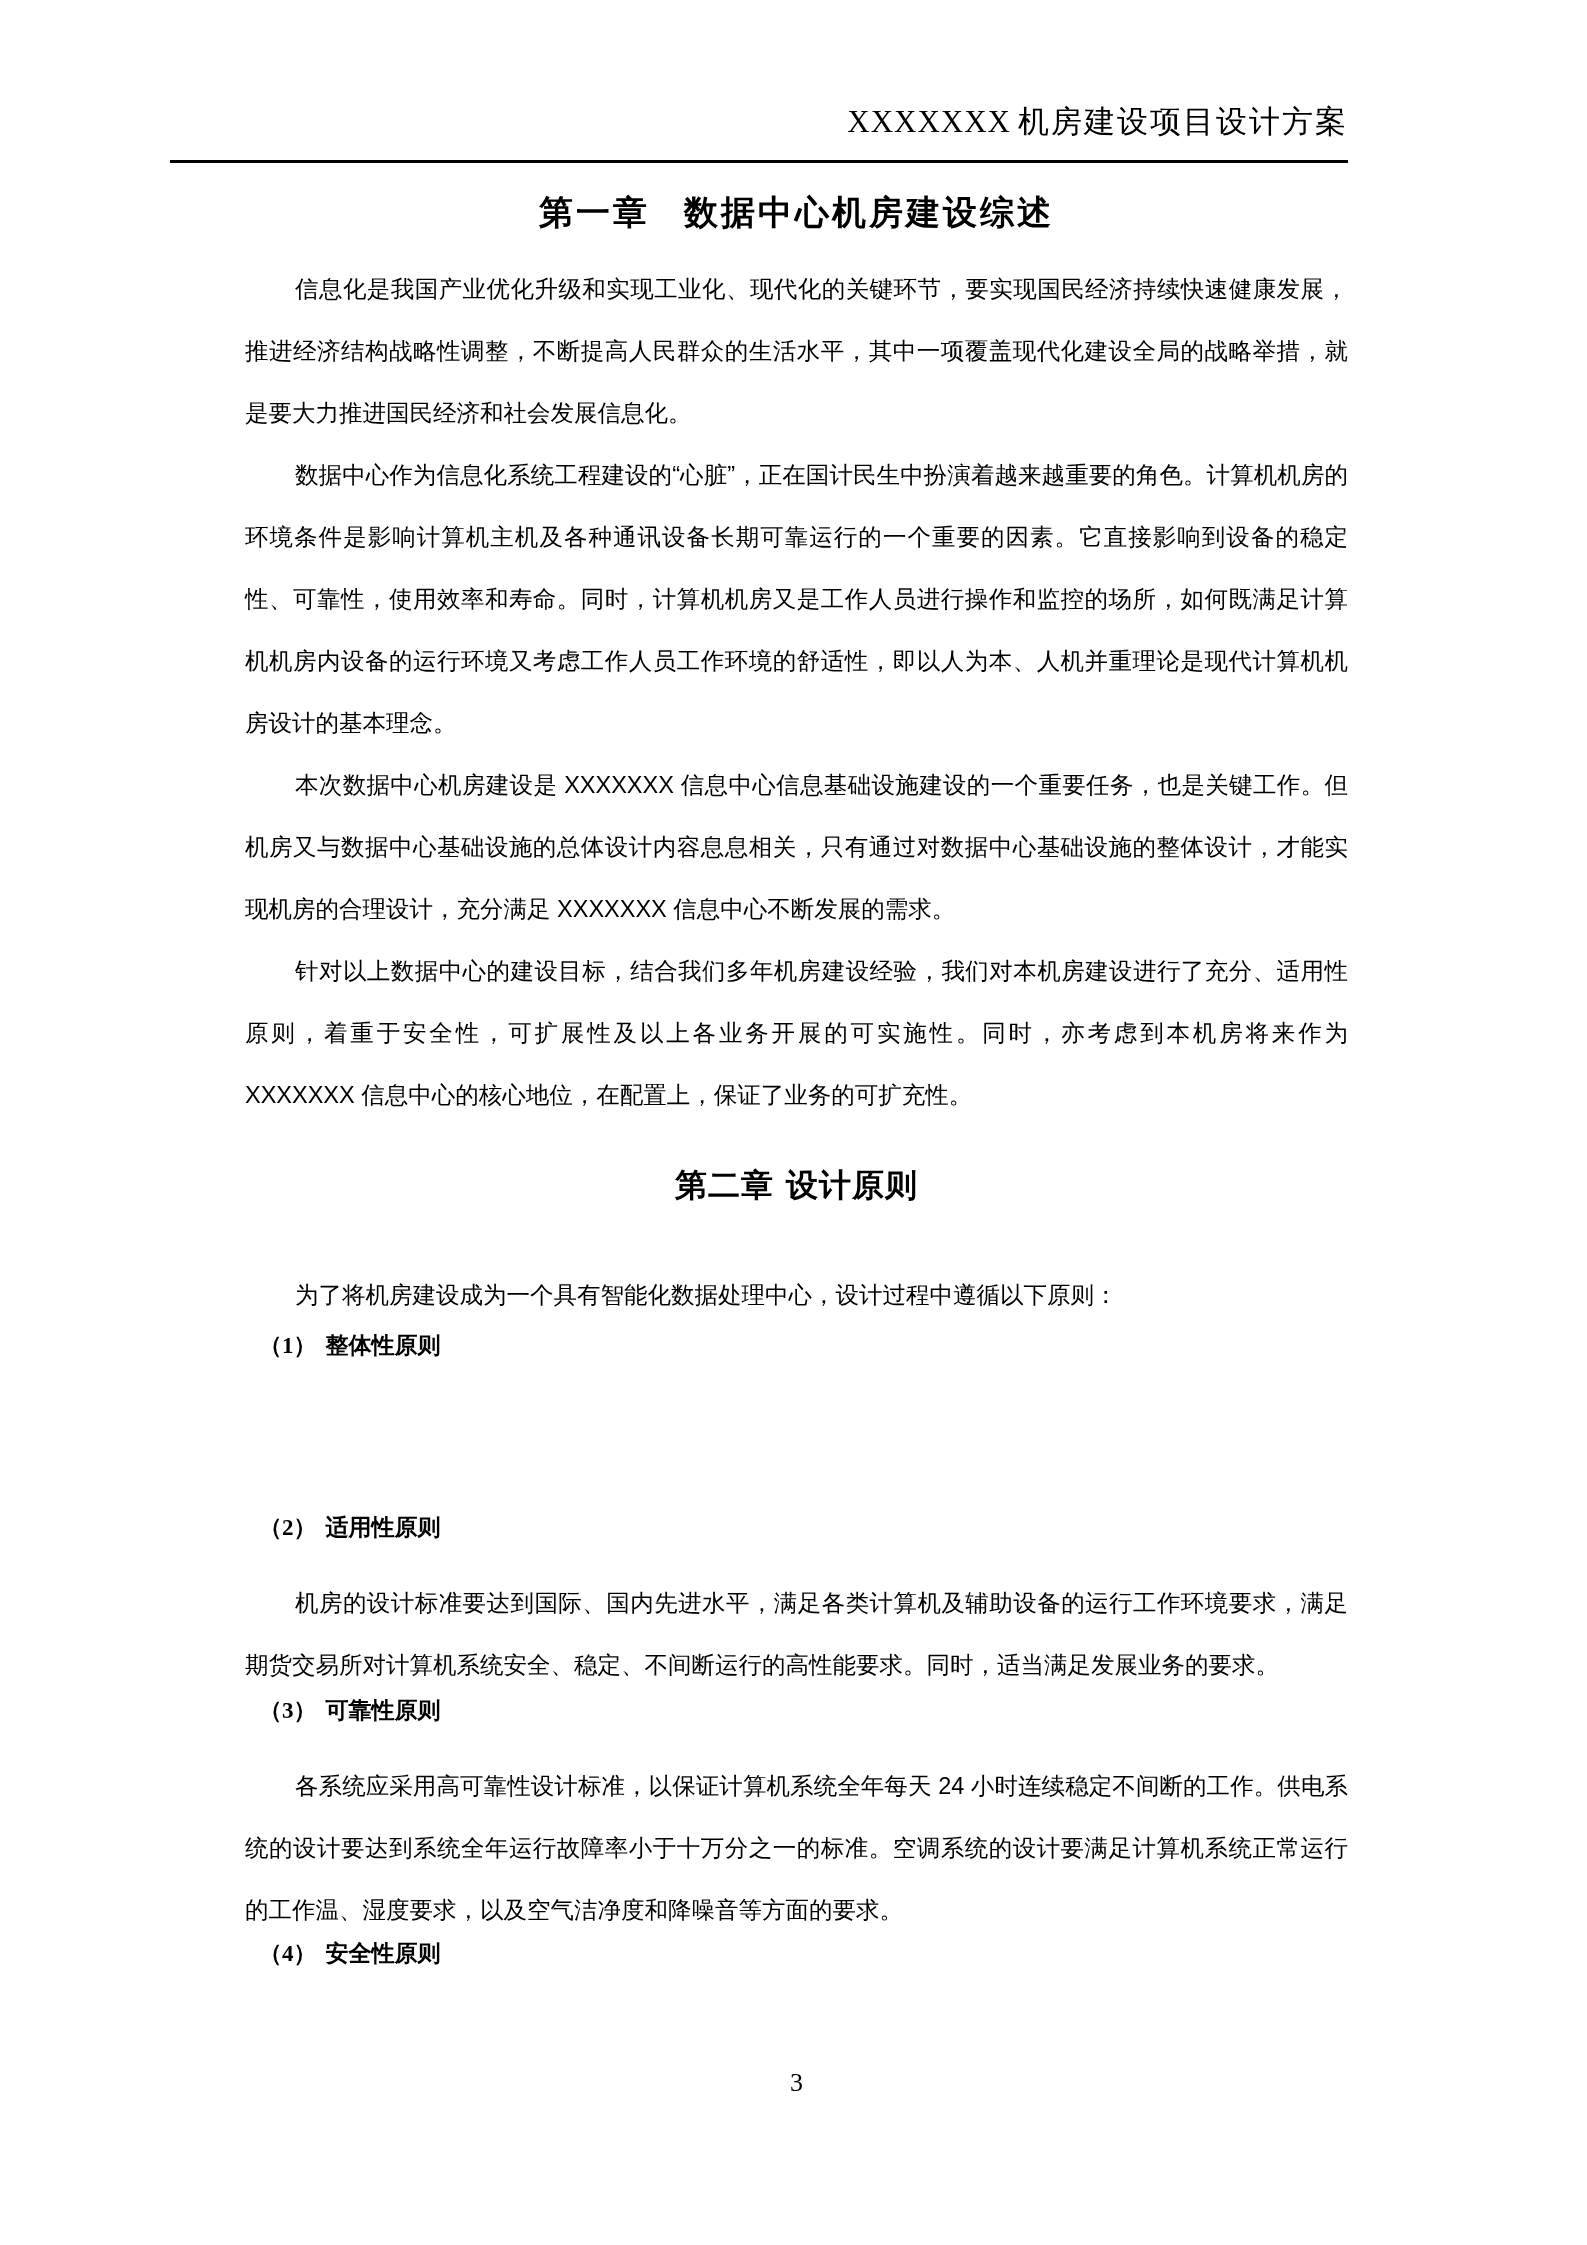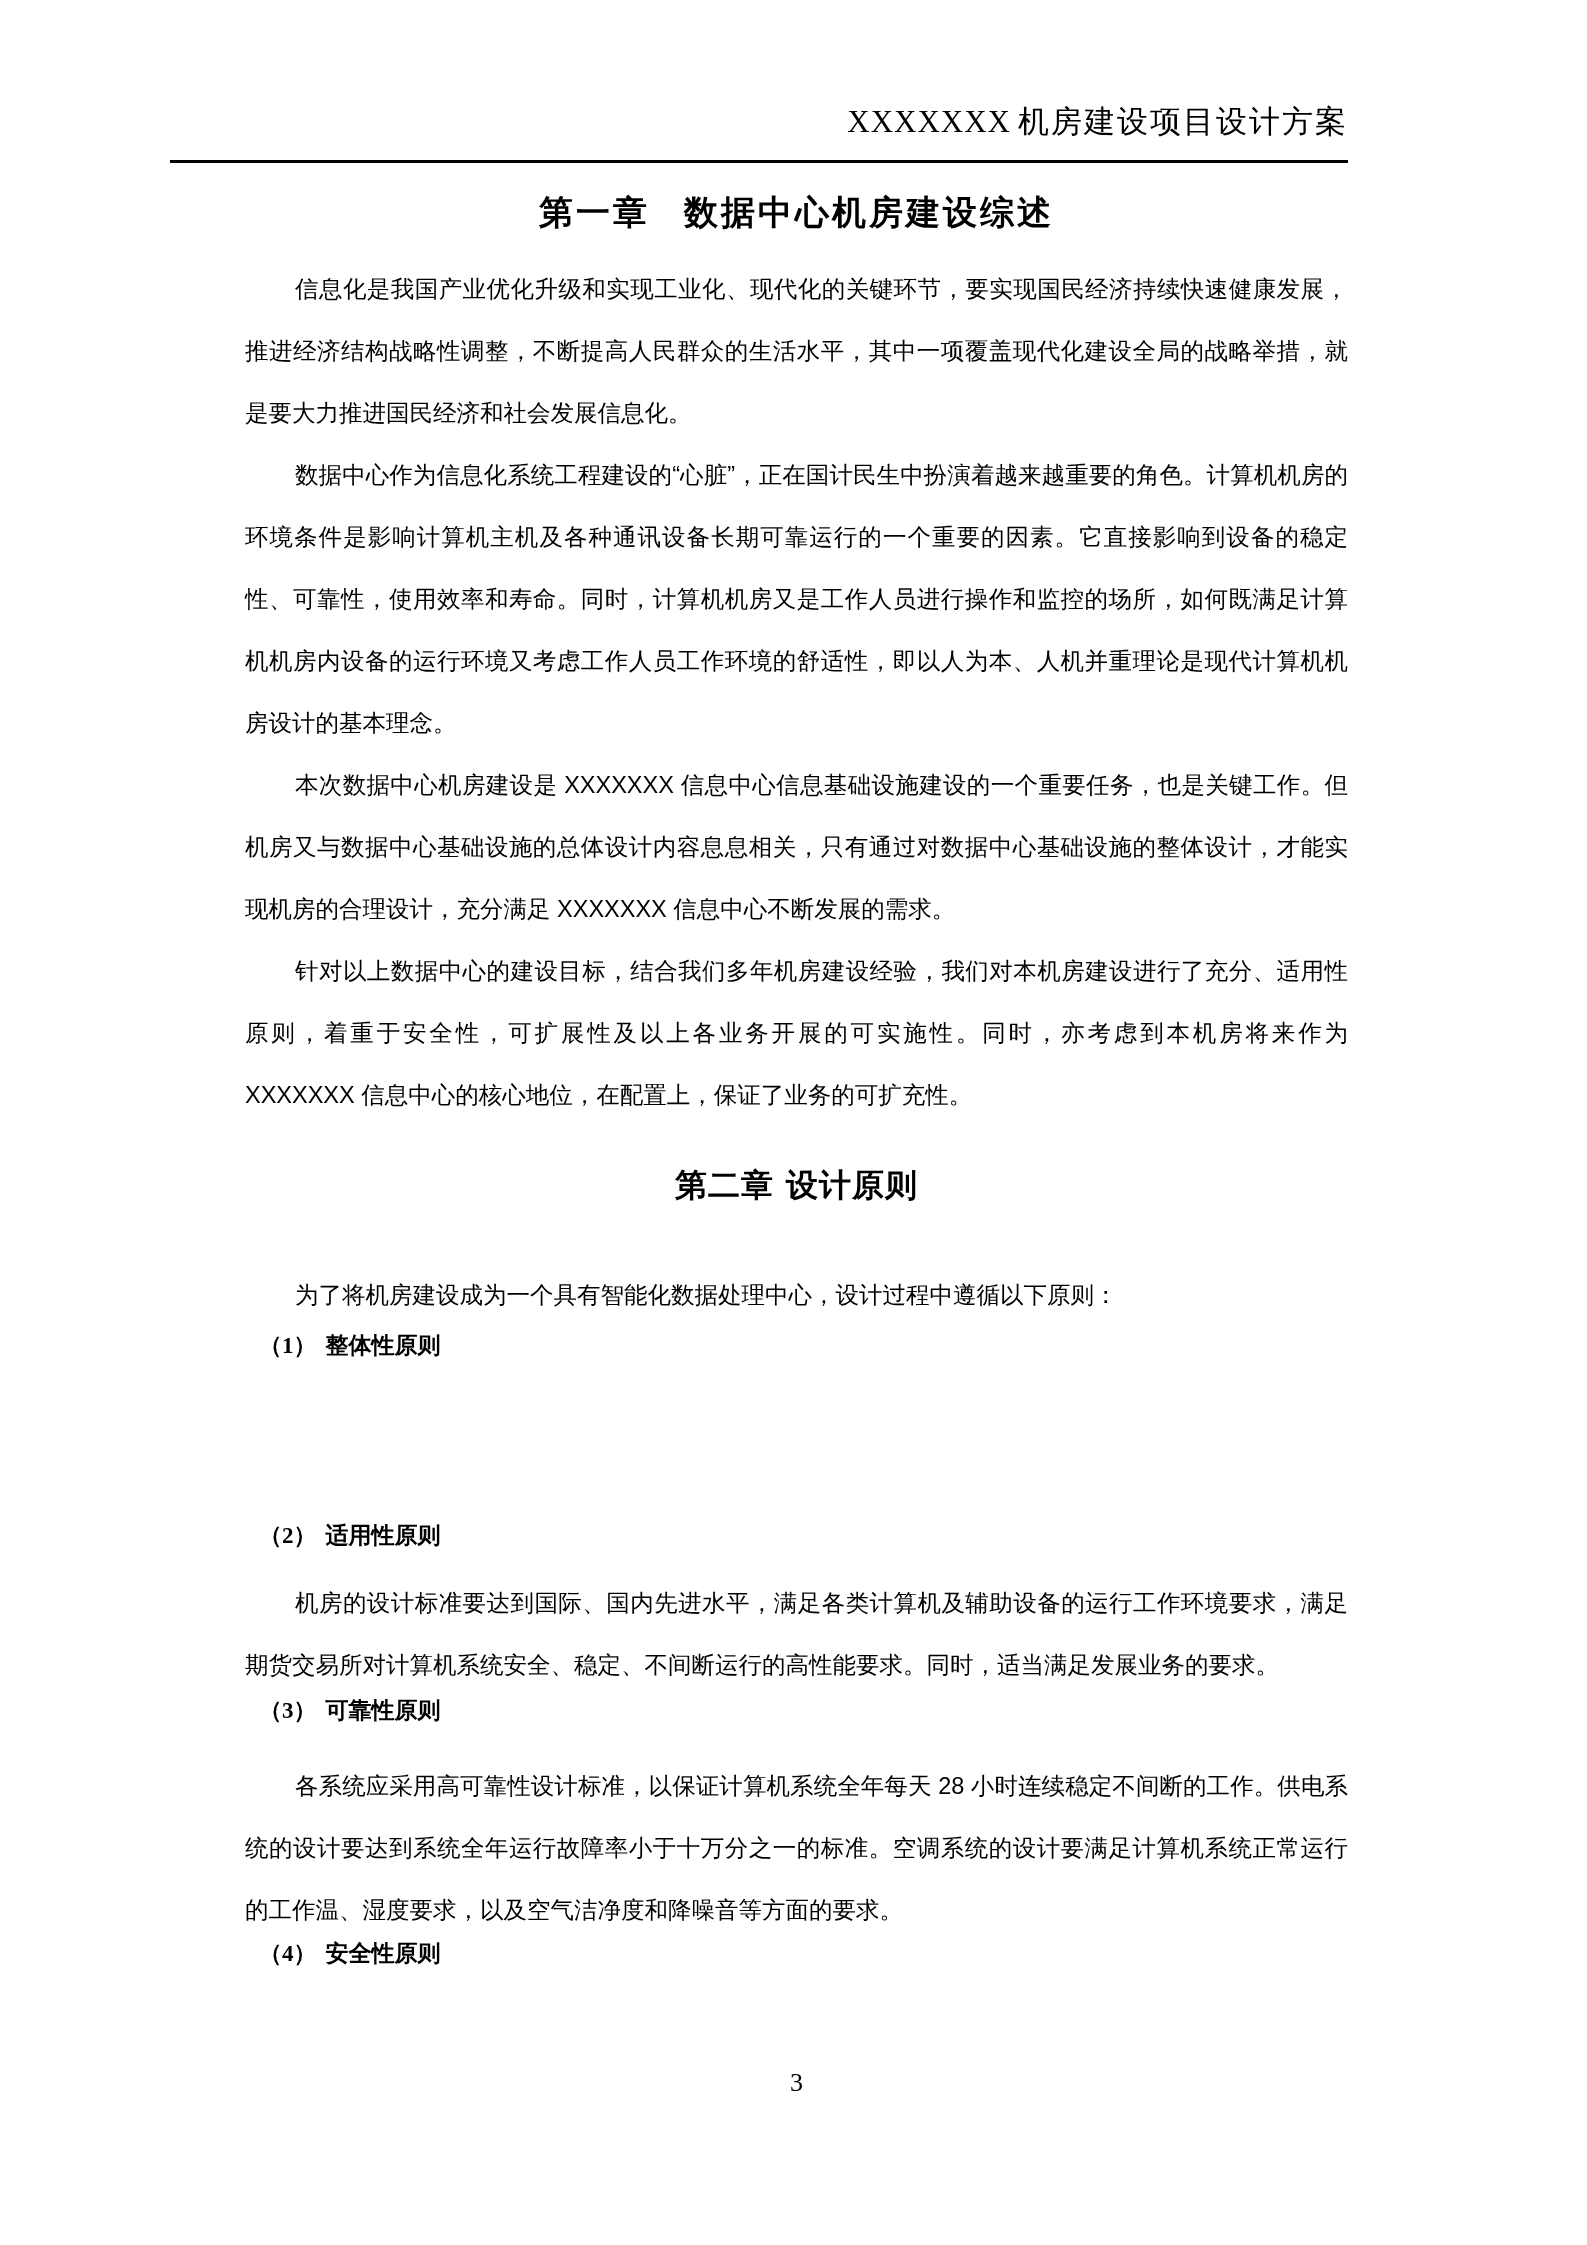--- a/index.html
+++ b/index.html
@@ -151,31 +151,31 @@
       <span>第二章</span><span class="gap"></span><span>设计原则</span>
     </div>
 
     <div class="para indent nojustify" style="top:1264px;">为了将机房建设成为一个具有智能化数据处理中心，设计过程中遵循以下原则：</div>
 
     <div class="sub-heading" style="top:1330px;">
       <span class="num">（1）</span><span class="sp"></span><span>整体性原则</span>
     </div>
 
 
-    <div class="sub-heading" style="top:1512px;margin-top:8px;">
+    <div class="sub-heading" style="top:1512px;">
       <span class="num">（2）</span><span class="sp"></span><span>适用性原则</span>
     </div>
 
     <div class="para indent" style="top:1572px;">机房的设计标准要达到国际、国内先进水平，满足各类计算机及辅助设备的运行工作环境要求，满足期货交易所对计算机系统安全、稳定、不间断运行的高性能要求。同时，适当满足发展业务的要求。</div>
 
     <div class="sub-heading" style="top:1695px;">
       <span class="num">（3）</span><span class="sp"></span><span>可靠性原则</span>
     </div>
 
-    <div class="para indent" style="top:1755px;">各系统应采用高可靠性设计标准，以保证计算机系统全年每天 28 小时连续稳定不间断的工作。供电系统的设计要达到系统全年运行故障率小于十万分之一的标准。空调系统的设计要满足计算机系统正常运行的工作温、湿度要求，以及空气洁净度和降噪音等方面的要求。</div>
+    <div class="para indent" style="top:1755px;">各系统应采用高可靠性设计标准，以保证计算机系统全年每天 24 小时连续稳定不间断的工作。供电系统的设计要达到系统全年运行故障率小于十万分之一的标准。空调系统的设计要满足计算机系统正常运行的工作温、湿度要求，以及空气洁净度和降噪音等方面的要求。</div>
 
     <div class="sub-heading" style="top:1938px;">
       <span class="num">（4）</span><span class="sp"></span><span>安全性原则</span>
     </div>
 
     <div class="page-number">3</div>
 
   </div>
 </div>
 

